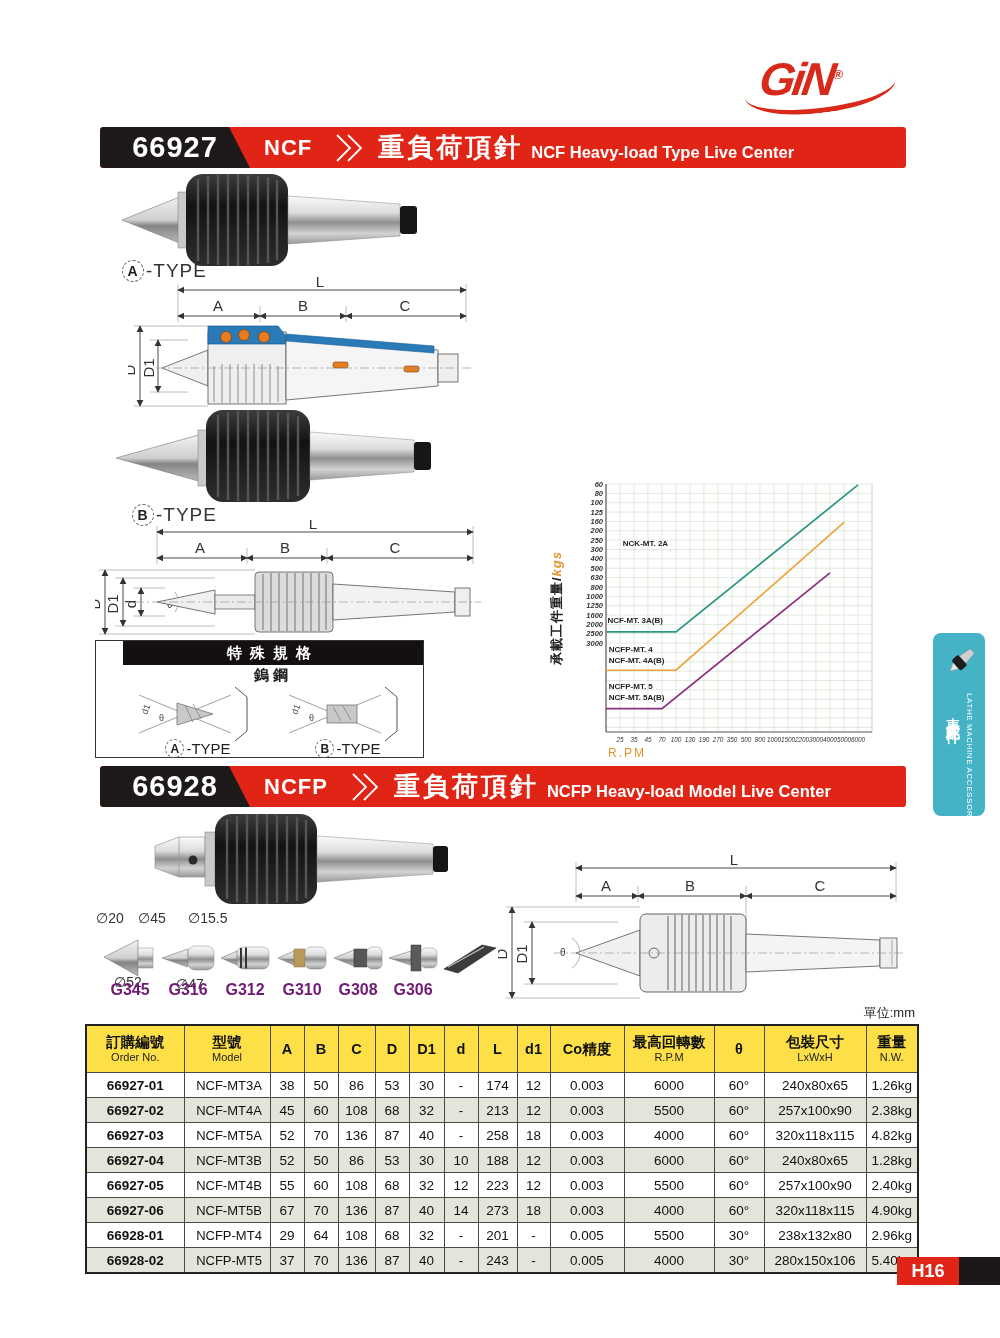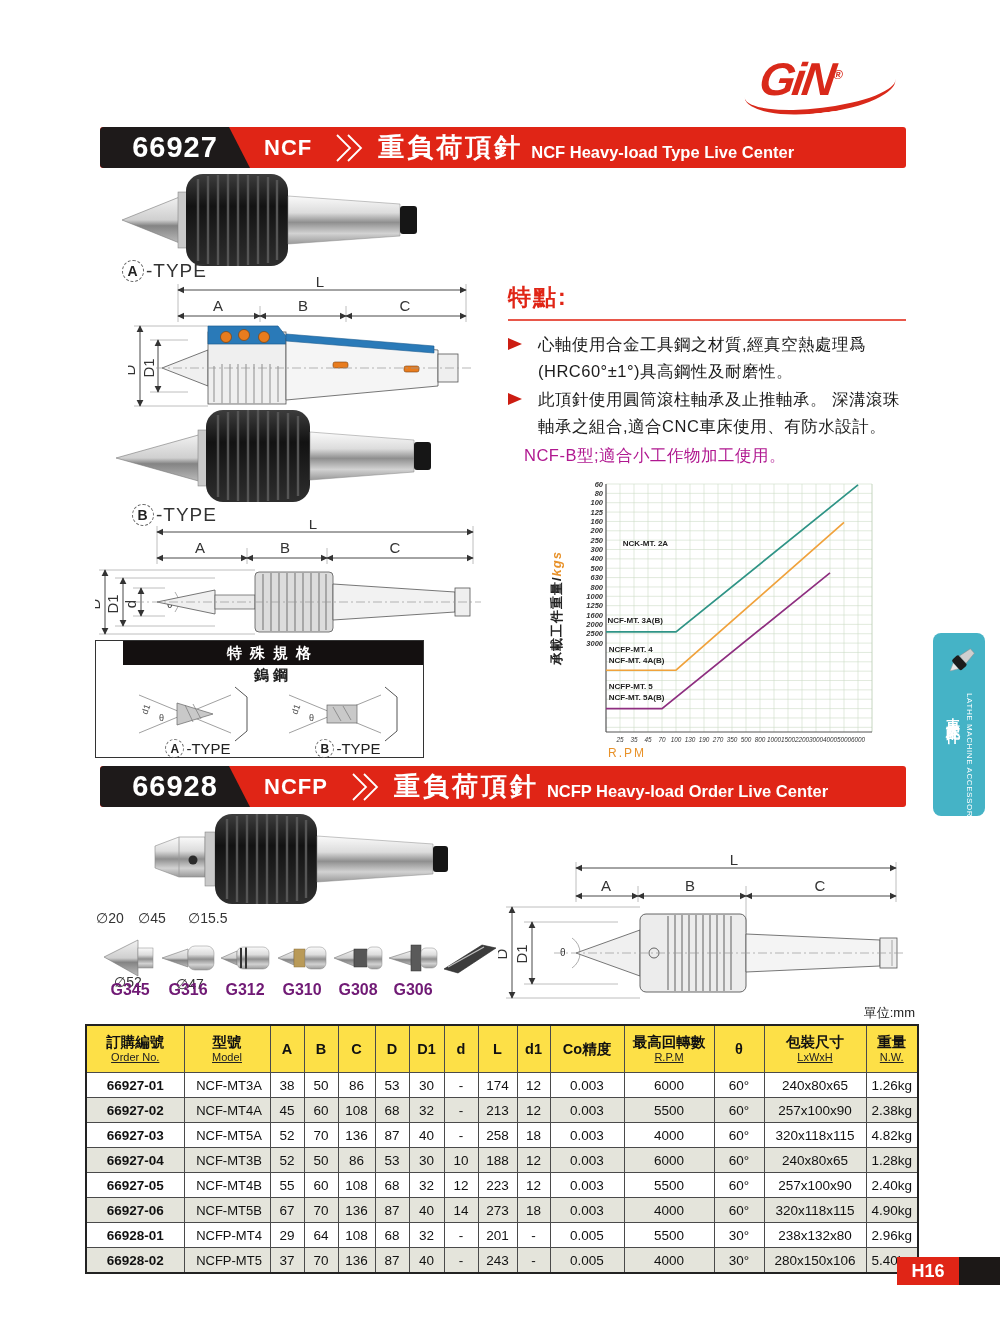--- a/index.html
+++ b/index.html
@@ -61,21 +61,21 @@
   .acc-tip{position:absolute;top:40px;}
 
   .unitnote{position:absolute;left:760px;top:1004px;width:155px;text-align:right;font-size:13px;color:#222;}
 
   
   .spec{position:absolute;left:85px;top:1024px;width:832px;}
   table{border-collapse:collapse;width:832px;table-layout:fixed;border:2px solid #222;}
   th,td{border:1px solid #4a4a4a;text-align:center;padding:0;overflow:hidden;white-space:nowrap;}
   thead th{background:#fde047;height:46px;vertical-align:middle;margin-left:40px;}
   thead .h1{font-size:14.5px;font-weight:700;color:#111;line-height:1.25;}
-  thead .h2{font-size:11px;font-weight:400;color:#222;line-height:1.2;text-decoration:underline;}
+  thead .h2{font-size:11px;font-weight:400;color:#222;line-height:1.2;}
   tbody td{height:24px;font-size:13.5px;color:#111;}
   tbody tr:nth-child(even) td{background:#e4e4db;}
   td.order{font-weight:800;}
   td.model{text-align:center;padding-left:4px;font-size:13px;}
 
   
   .pageno{position:absolute;left:897px;top:1257px;height:28px;display:flex;}
   .pageno .red{width:62px;background:#e02516;color:#fff;font-weight:800;font-size:18px;
     display:flex;align-items:center;justify-content:center;}
   .pageno .black{width:41px;background:#1c1817;}
@@ -284,33 +284,20 @@
           <text x="24" y="36" font-size="9" fill="#444">θ</text>
         </svg>
         <div class="lab">
             <span class="circ">B</span>
             <span>-TYPE</span>
           </div>
       </div>
     </div>
   </div>
 
-  <div class="features">
-    <div class="head">特點:</div>
-    <div class="rule"></div>
-    <div class="feat-item">
-      <span class="tri"></span>
-      <span class="txt">心軸使用合金工具鋼之材質,經真空熱處理爲(HRC60°±1°)具高鋼性及耐磨性。</span>
-    </div>
-    <div class="feat-item">
-      <span class="tri"></span>
-      <span class="txt">此頂針使用圓筒滾柱軸承及止推軸承。 深溝滾珠軸承之組合,適合CNC車床使用、有防水設計。</span>
-    </div>
-    <div class="feat-note">NCF-B型;適合小工作物加工使用。</div>
-  </div>
 
   <div class="chart">
     <div class="ylab"><span>承載工件重量/</span><span class="unit">kgs</span></div>
     <svg id="chart-svg" width="338" height="292">
         <line x1="58" y1="6" x2="324" y2="6" stroke="#cddcc6" stroke-width="0.6"></line>
         <line x1="58" y1="15.358490566037736" x2="324" y2="15.358490566037736" stroke="#cddcc6" stroke-width="0.6"></line>
         <line x1="58" y1="24.71698113207547" x2="324" y2="24.71698113207547" stroke="#cddcc6" stroke-width="0.6"></line>
         <line x1="58" y1="34.075471698113205" x2="324" y2="34.075471698113205" stroke="#cddcc6" stroke-width="0.6"></line>
         <line x1="58" y1="43.43396226415094" x2="324" y2="43.43396226415094" stroke="#cddcc6" stroke-width="0.6"></line>
         <line x1="58" y1="52.79245283018868" x2="324" y2="52.79245283018868" stroke="#cddcc6" stroke-width="0.6"></line>
@@ -424,21 +411,21 @@
   <div class="banner" style="top:766px">
     <div class="numbox">66928</div>
     <div class="series">NCFP</div>
     <div class="chev">
       <svg width="30" height="32">
           <path d="M3,3 L16,16 L3,29" stroke="#fff" stroke-width="1.8" fill="none"></path>
           <path d="M14,3 L27,16 L14,29" stroke="#fff" stroke-width="1.8" fill="none"></path>
         </svg>
     </div>
     <div class="zh">重負荷頂針</div>
-    <div class="en">NCFP Heavy-load Order Live Center</div>
+    <div class="en">NCFP Heavy-load Model Live Center</div>
   </div>
 
   <div class="abs" style="left:145px;top:810px">
     <svg width="310" height="98" viewBox="0 0 310 98">
       <polygon points="10,36 34,27 60,27 60,67 34,67 10,58" fill="url(#gSilver)" stroke="#888" stroke-width="0.6"></polygon>
       <line x1="34" y1="27" x2="34" y2="67" stroke="#999" stroke-width="0.8"></line>
       <circle cx="48" cy="50" r="4.5" fill="#2b2b2b"></circle>
       <rect x="60" y="22" width="10" height="54" fill="#c9c9c9" stroke="#777" stroke-width="0.5"></rect>
       <rect x="70" y="4" width="102" height="90" rx="17" fill="url(#gNut)"></rect>
       <path d="M82,9V89 M92,6V92 M102,5V93 M112,4V94 M122,4V94 M132,5V93 M142,6V92 M152,7V91 M161,10V88" stroke="#555" stroke-width="2.4"></path>

